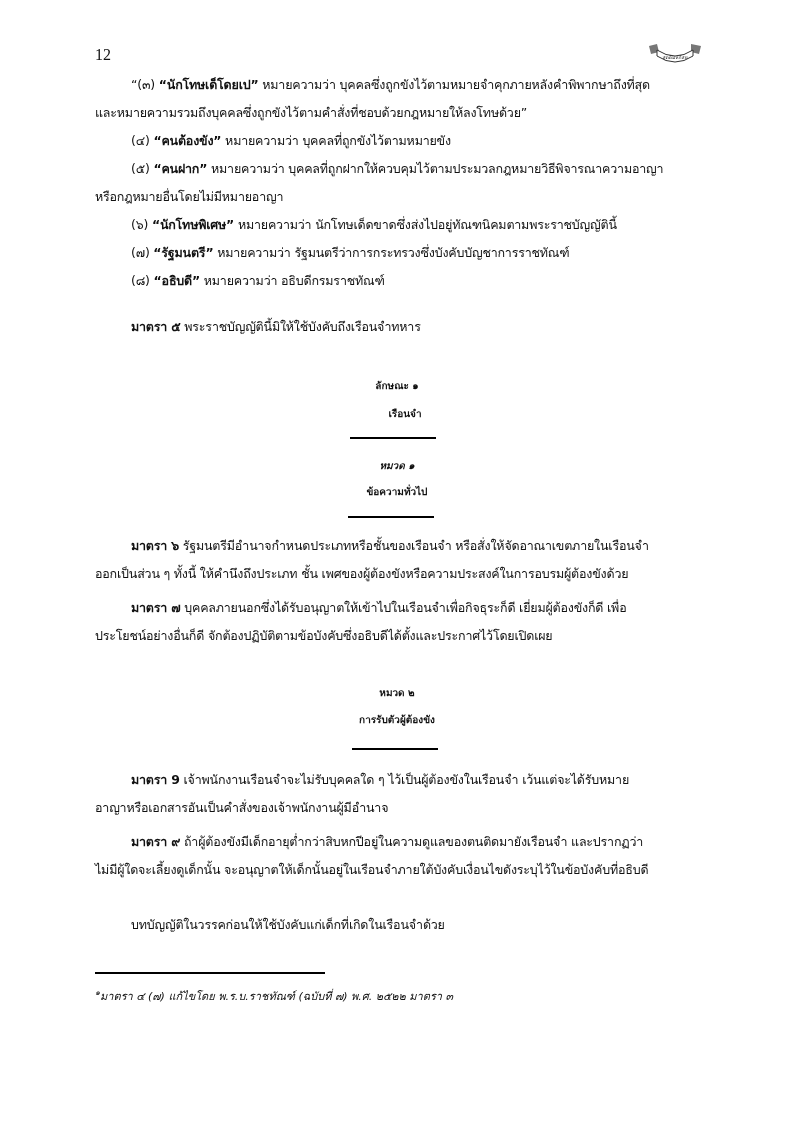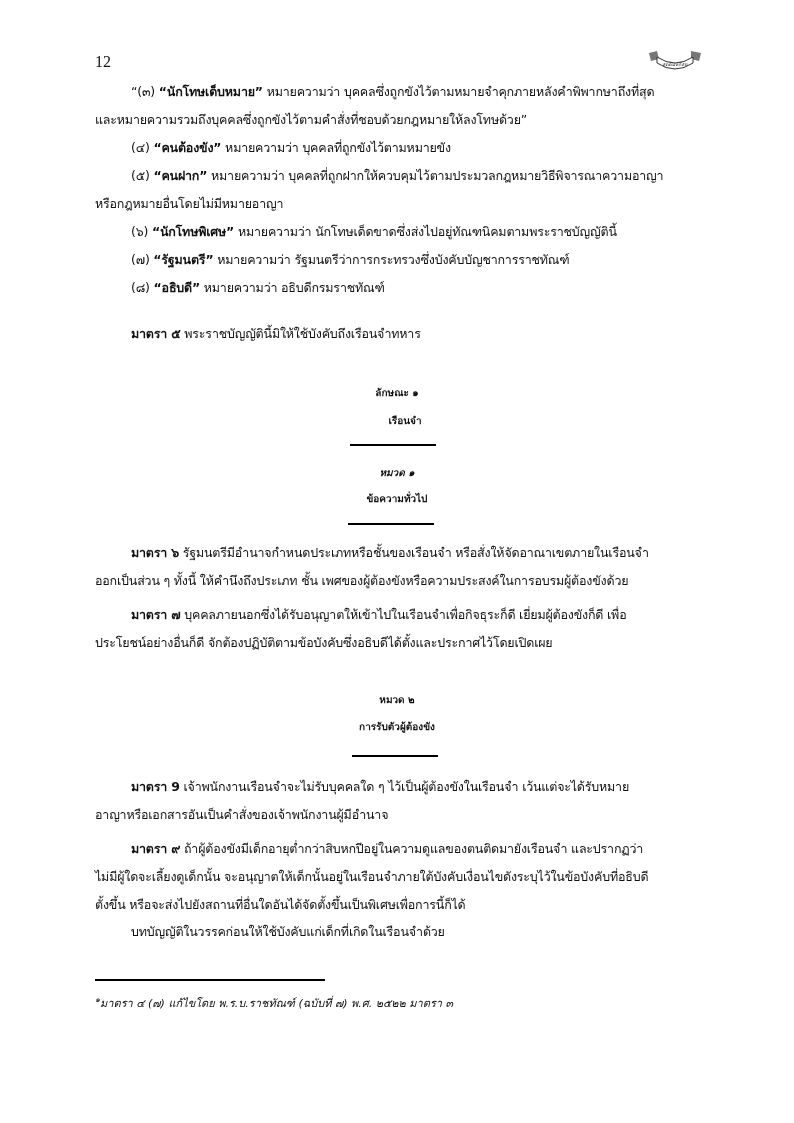--- a/index.html
+++ b/index.html
@@ -1,18 +1,18 @@
 <!DOCTYPE html>
 <html><head>
 <meta charset="utf-8">
 <style>
   html, body { margin:0; padding:0; background:#ffffff; }
   body { width:794px; height:1123px; position:relative; overflow:hidden;
          font-family:"DejaVu Sans", sans-serif; color:#111; }
-  .page { position:absolute; left:0; top:0; width:794px; height:1093px;margin-top:7px; }
+  .page { position:absolute; left:0; top:0; width:794px; height:1093px; }
   .pagenum { position:absolute; left:95px; top:46px; font-family:"Liberation Serif", serif; font-size:16px; }
   .logo { position:absolute; left:645px; top:40px; width:60px; height:28px; }
   .line { position:absolute; left:95px; width:605px; font-size:12.5px; white-space:nowrap; line-height:18px; letter-spacing:-0.2px; }
   .indent { left:131px; width:570px; }
   b { font-weight:bold; }
   .center { position:absolute; left:0; width:794px; text-align:center; font-size:10px; font-weight:bold; }
   .rule { position:absolute; height:2px; background:#000; }
   .fnrule { position:absolute; left:95px; top:972px; width:230px; height:2px; background:#000; }
   .footnote { position:absolute; left:95px; top:986px; font-size:11px; font-style:italic; white-space:nowrap; }
   sup { font-size:8px; }
@@ -24,21 +24,21 @@
 
   <div class="pagenum">12</div>
   <svg class="logo" viewBox="0 0 60 28">
     <path d="M4 6 L12 4 L14 12 L6 14 Z" fill="#777"></path>
     <path d="M46 4 L56 6 L54 14 L46 12 Z" fill="#777"></path>
     <path d="M12 10 Q30 22 48 10 L48 16 Q30 28 12 16 Z" fill="#fff" stroke="#333" stroke-width="1"></path>
     <text x="30" y="19" font-size="5" text-anchor="middle" fill="#222" font-family="DejaVu Sans, sans-serif">สุตติมหกัสย</text>
   </svg>
 
   <div class="line indent" style="top:76px;">
-    <span>“</span><span>(๓)</span> <b>“นักโทษเด็บหมาย”</b><span> หมายความว่า บุคคลซึ่งถูกขังไว้ตามหมายจำคุกภายหลังคำพิพากษาถึงที่สุด</span>
+    <span>“</span><span>(๓)</span> <b>“นักโทษเด็โดยเป”</b><span> หมายความว่า บุคคลซึ่งถูกขังไว้ตามหมายจำคุกภายหลังคำพิพากษาถึงที่สุด</span>
   </div>
   <div class="line" style="top:104px;">และหมายความรวมถึงบุคคลซึ่งถูกขังไว้ตามคำสั่งที่ชอบด้วยกฎหมายให้ลงโทษด้วย”</div>
 
   <div class="line indent" style="top:132px;">
     <span>(๔)</span> <b>“คนต้องขัง”</b><span> หมายความว่า บุคคลที่ถูกขังไว้ตามหมายขัง</span>
   </div>
 
   <div class="line indent" style="top:160px;">
     <span>(๕)</span> <b>“คนฝาก”</b><span> หมายความว่า บุคคลที่ถูกฝากให้ควบคุมไว้ตามประมวลกฎหมายวิธีพิจารณาความอาญา</span>
   </div>
@@ -83,21 +83,20 @@
 
   <div class="line indent" style="top:771px;">
     <b>มาตรา 9</b><span> เจ้าพนักงานเรือนจำจะไม่รับบุคคลใด ๆ ไว้เป็นผู้ต้องขังในเรือนจำ เว้นแต่จะได้รับหมาย</span>
   </div>
   <div class="line" style="top:799px;">อาญาหรือเอกสารอันเป็นคำสั่งของเจ้าพนักงานผู้มีอำนาจ</div>
 
   <div class="line indent" style="top:833px;">
     <b>มาตรา ๙</b><span> ถ้าผู้ต้องขังมีเด็กอายุต่ำกว่าสิบหกปีอยู่ในความดูแลของตนติดมายังเรือนจำ และปรากฏว่า</span>
   </div>
   <div class="line" style="top:861px;">ไม่มีผู้ใดจะเลี้ยงดูเด็กนั้น จะอนุญาตให้เด็กนั้นอยู่ในเรือนจำภายใต้บังคับเงื่อนไขดังระบุไว้ในข้อบังคับที่อธิบดี</div>
-  <div class="line" style="top:889px;">ตั้งขึ้น หรือจะส่งไปยังสถานที่อื่นใดอันได้จัดตั้งขึ้นเป็นพิเศษเพื่อการนี้ก็ได้</div>
   <div class="line indent" style="top:916px;">บทบัญญัติในวรรคก่อนให้ใช้บังคับแก่เด็กที่เกิดในเรือนจำด้วย</div>
 
   <div class="fnrule"></div>
   <div class="footnote">
     <sup>๑</sup><span>มาตรา ๔ (๗) แก้ไขโดย พ.ร.บ.ราชทัณฑ์ (ฉบับที่ ๗) พ.ศ. ๒๕๒๒ มาตรา ๓</span>
   </div>
 
 </div>
 
 </body></html>

